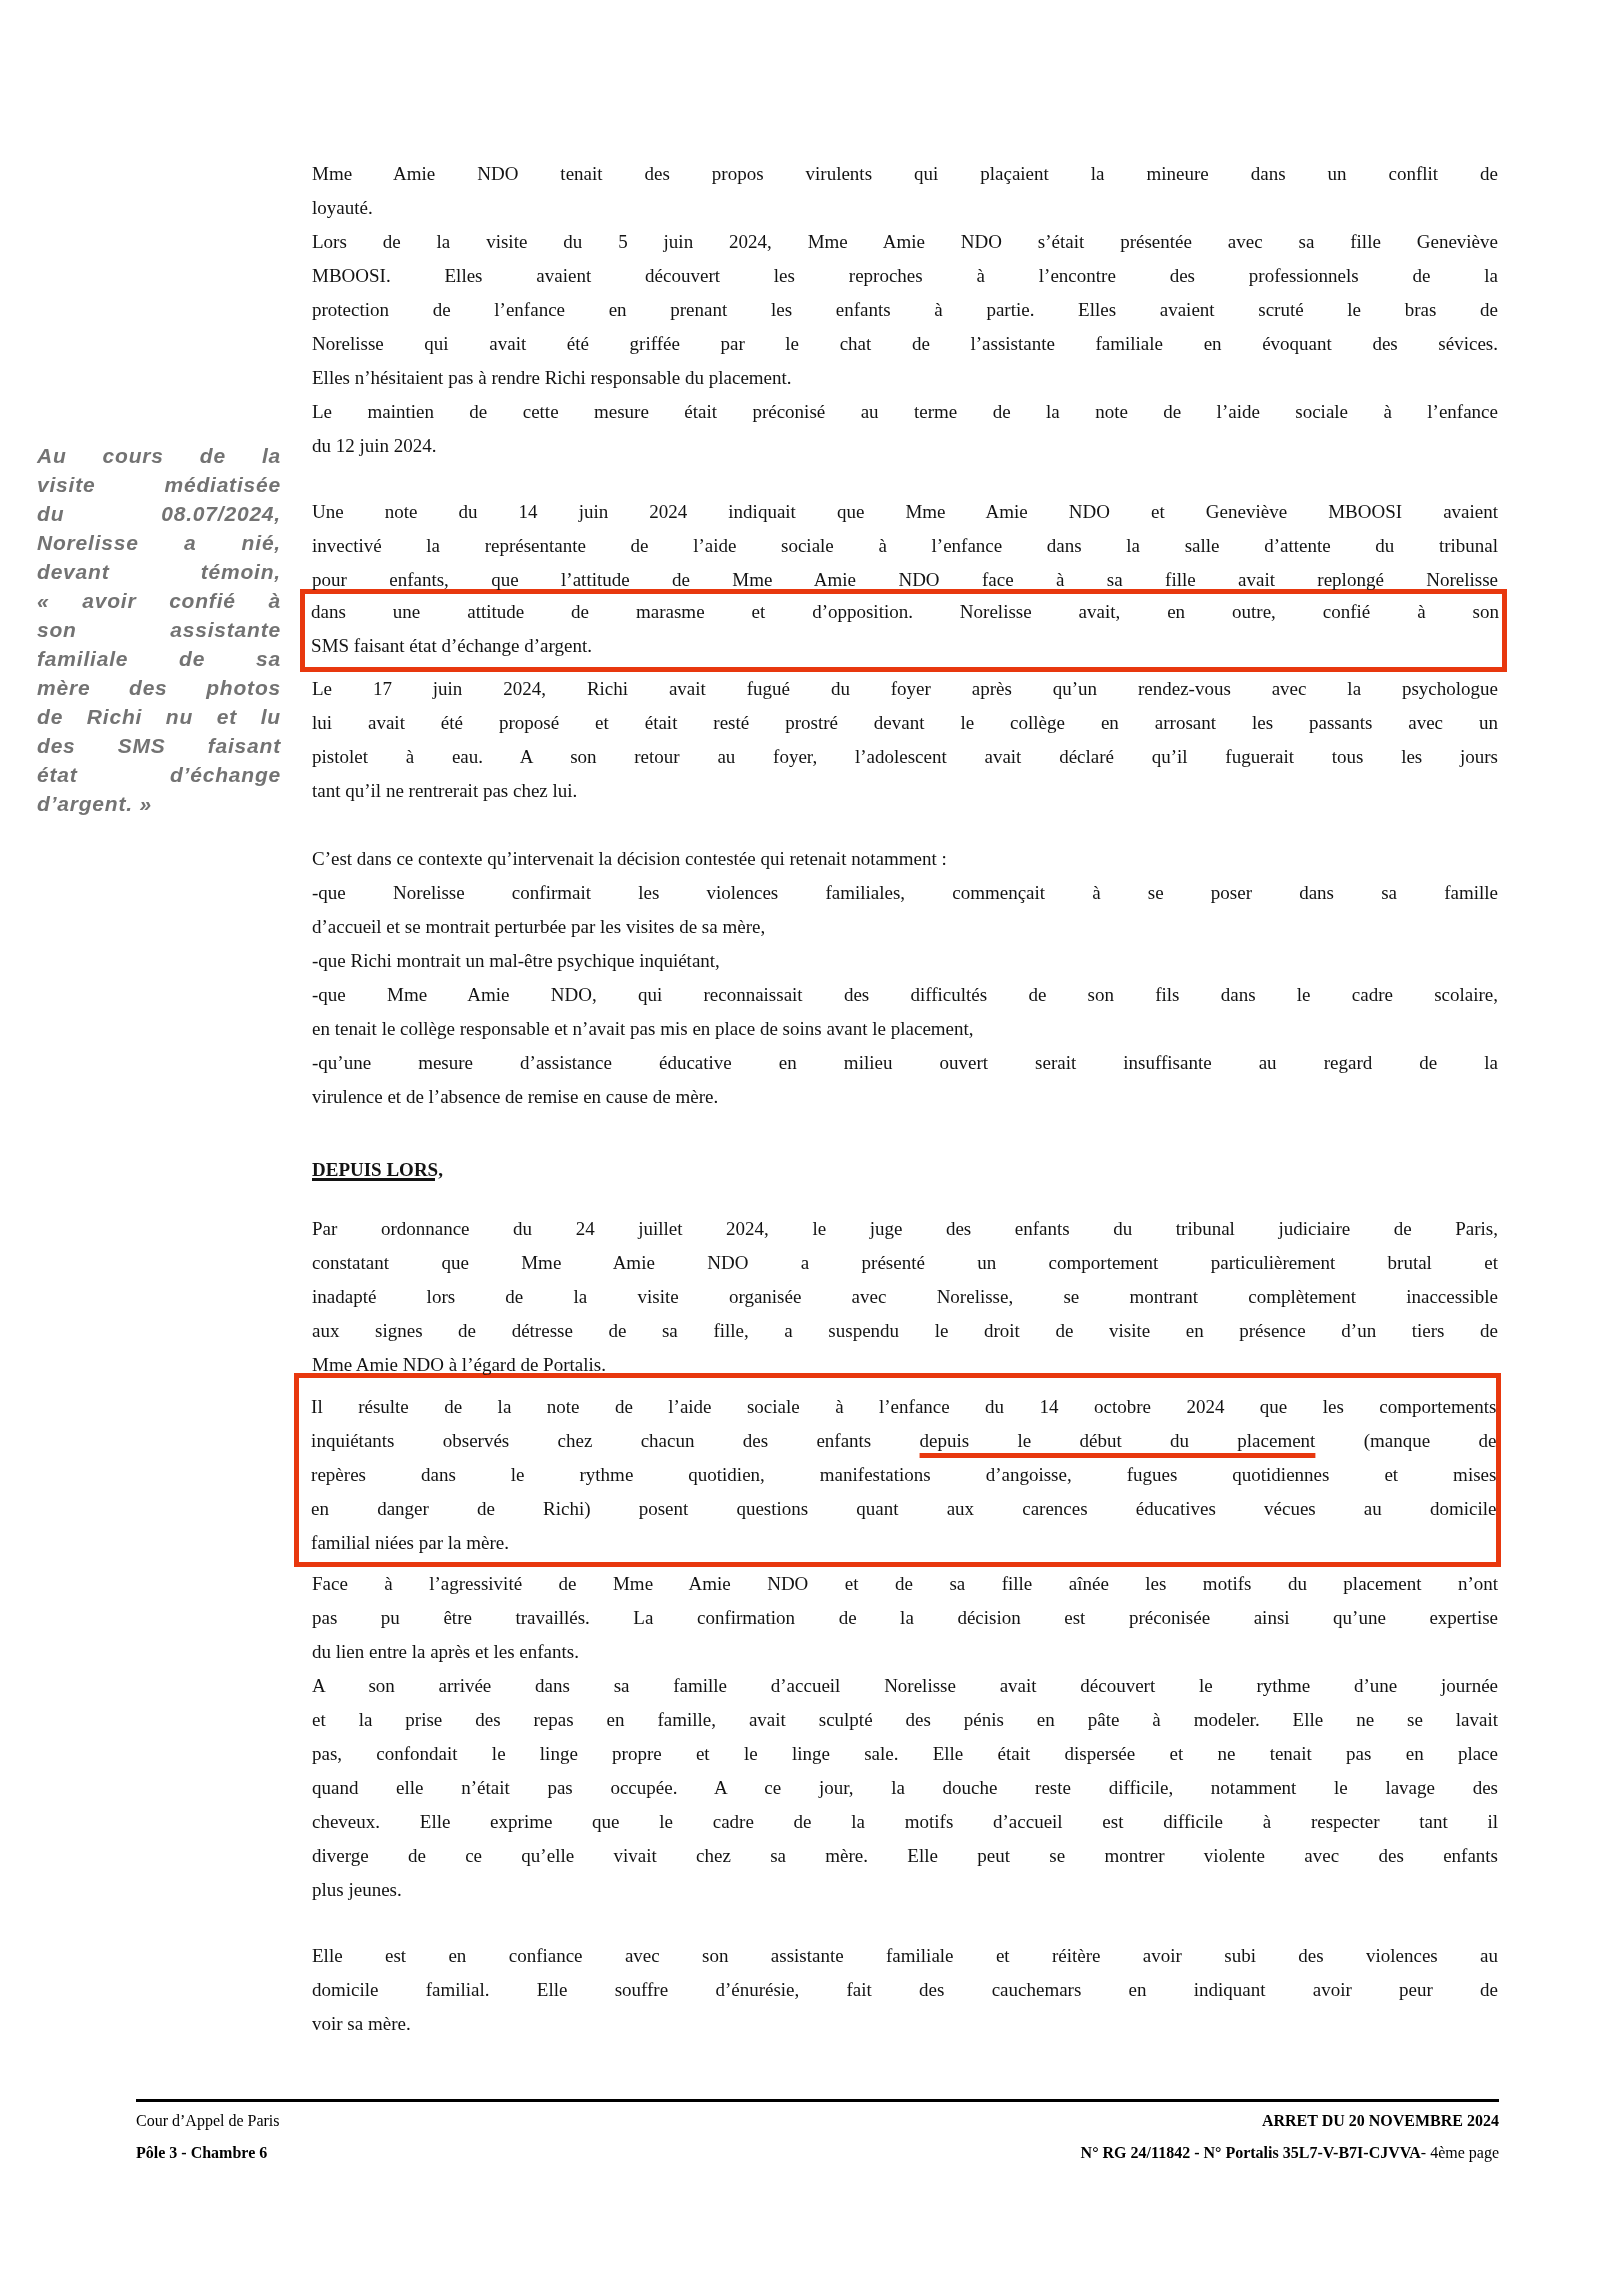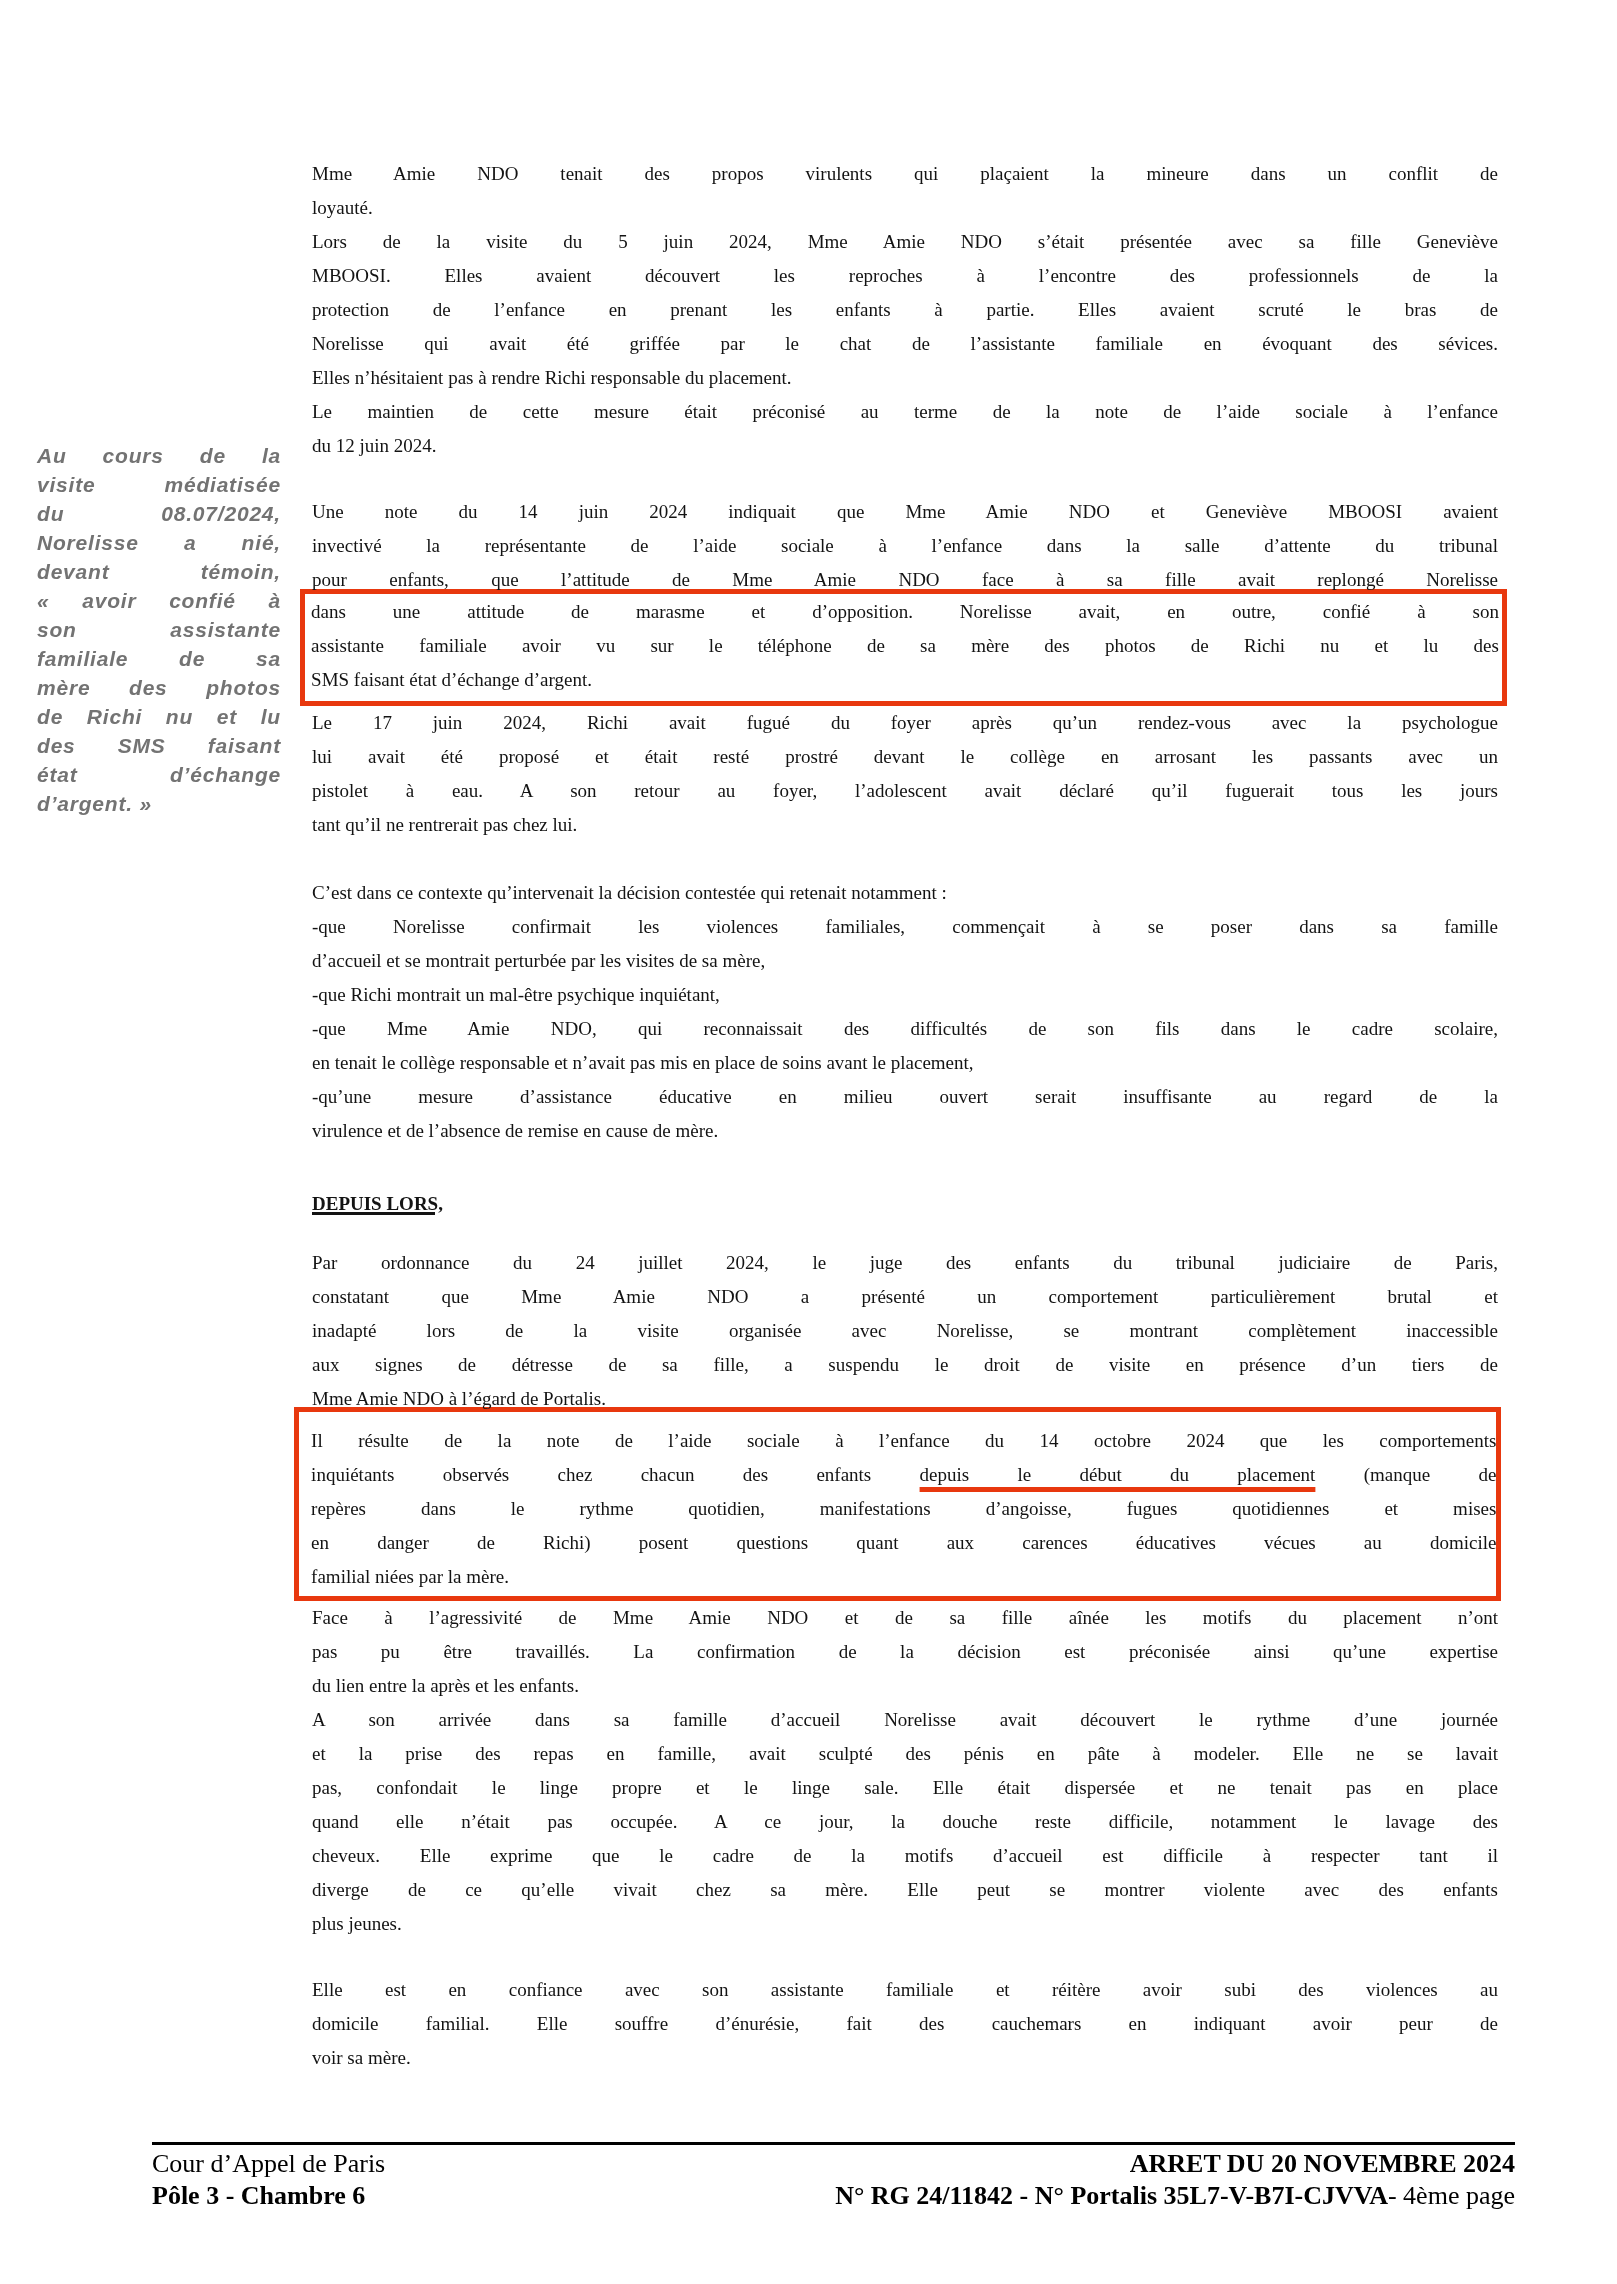--- a/index.html
+++ b/index.html
@@ -53,27 +53,26 @@
     font-weight:bold;
     font-style:italic;
     font-size:21px;
     line-height:29px;
     letter-spacing:0.8px;
     color:#737373;
   }
   
   .footer{
     position:absolute;
-    left:152px;
+    left:136px;
     top:2099px;
     width:1363px;
-    font-size:26px;
+    font-size:16px;
     line-height:32px;
     color:#000;
-    margin-top:43px;
   }
   .footer-rule{ border-top:3.4px solid #000; margin-bottom:2.5px; }
   .footer-row{ display:flex; justify-content:space-between; }
   .b{ font-weight:bold; }
 </style>
 </head>
 <body>
 
 <div class="page">
 
@@ -117,21 +116,20 @@
 
     <div class="para">
         <div class="pline">Une note du 14 juin 2024 indiquait que Mme Amie NDO et Geneviève MBOOSI avaient</div>
         <div class="pline">invectivé la représentante de l’aide sociale à l’enfance dans la salle d’attente du tribunal</div>
         <div class="pline">pour enfants, que l’attitude de Mme Amie NDO face à sa fille avait replongé Norelisse</div>
       </div>
 
     <div class="redbox-partial">
       <div class="para">
           <div class="pline">dans une attitude de marasme et d’opposition. Norelisse avait, en outre, confié à son</div>
-          <div class="pline">assistante familiale avoir vu sur le téléphone de sa mère des photos de Richi nu et lu des</div>
           <div class="pline lastline">SMS faisant état d’échange d’argent.</div>
         </div>
     </div>
 
     <div class="para">
         <div class="pline">Le 17 juin 2024, Richi avait fugué du foyer après qu’un rendez-vous avec la psychologue</div>
         <div class="pline">lui avait été proposé et était resté prostré devant le collège en arrosant les passants avec un</div>
         <div class="pline">pistolet à eau. A son retour au foyer, l’adolescent avait déclaré qu’il fuguerait tous les jours</div>
         <div class="pline lastline">tant qu’il ne rentrerait pas chez lui.</div>
       </div>

